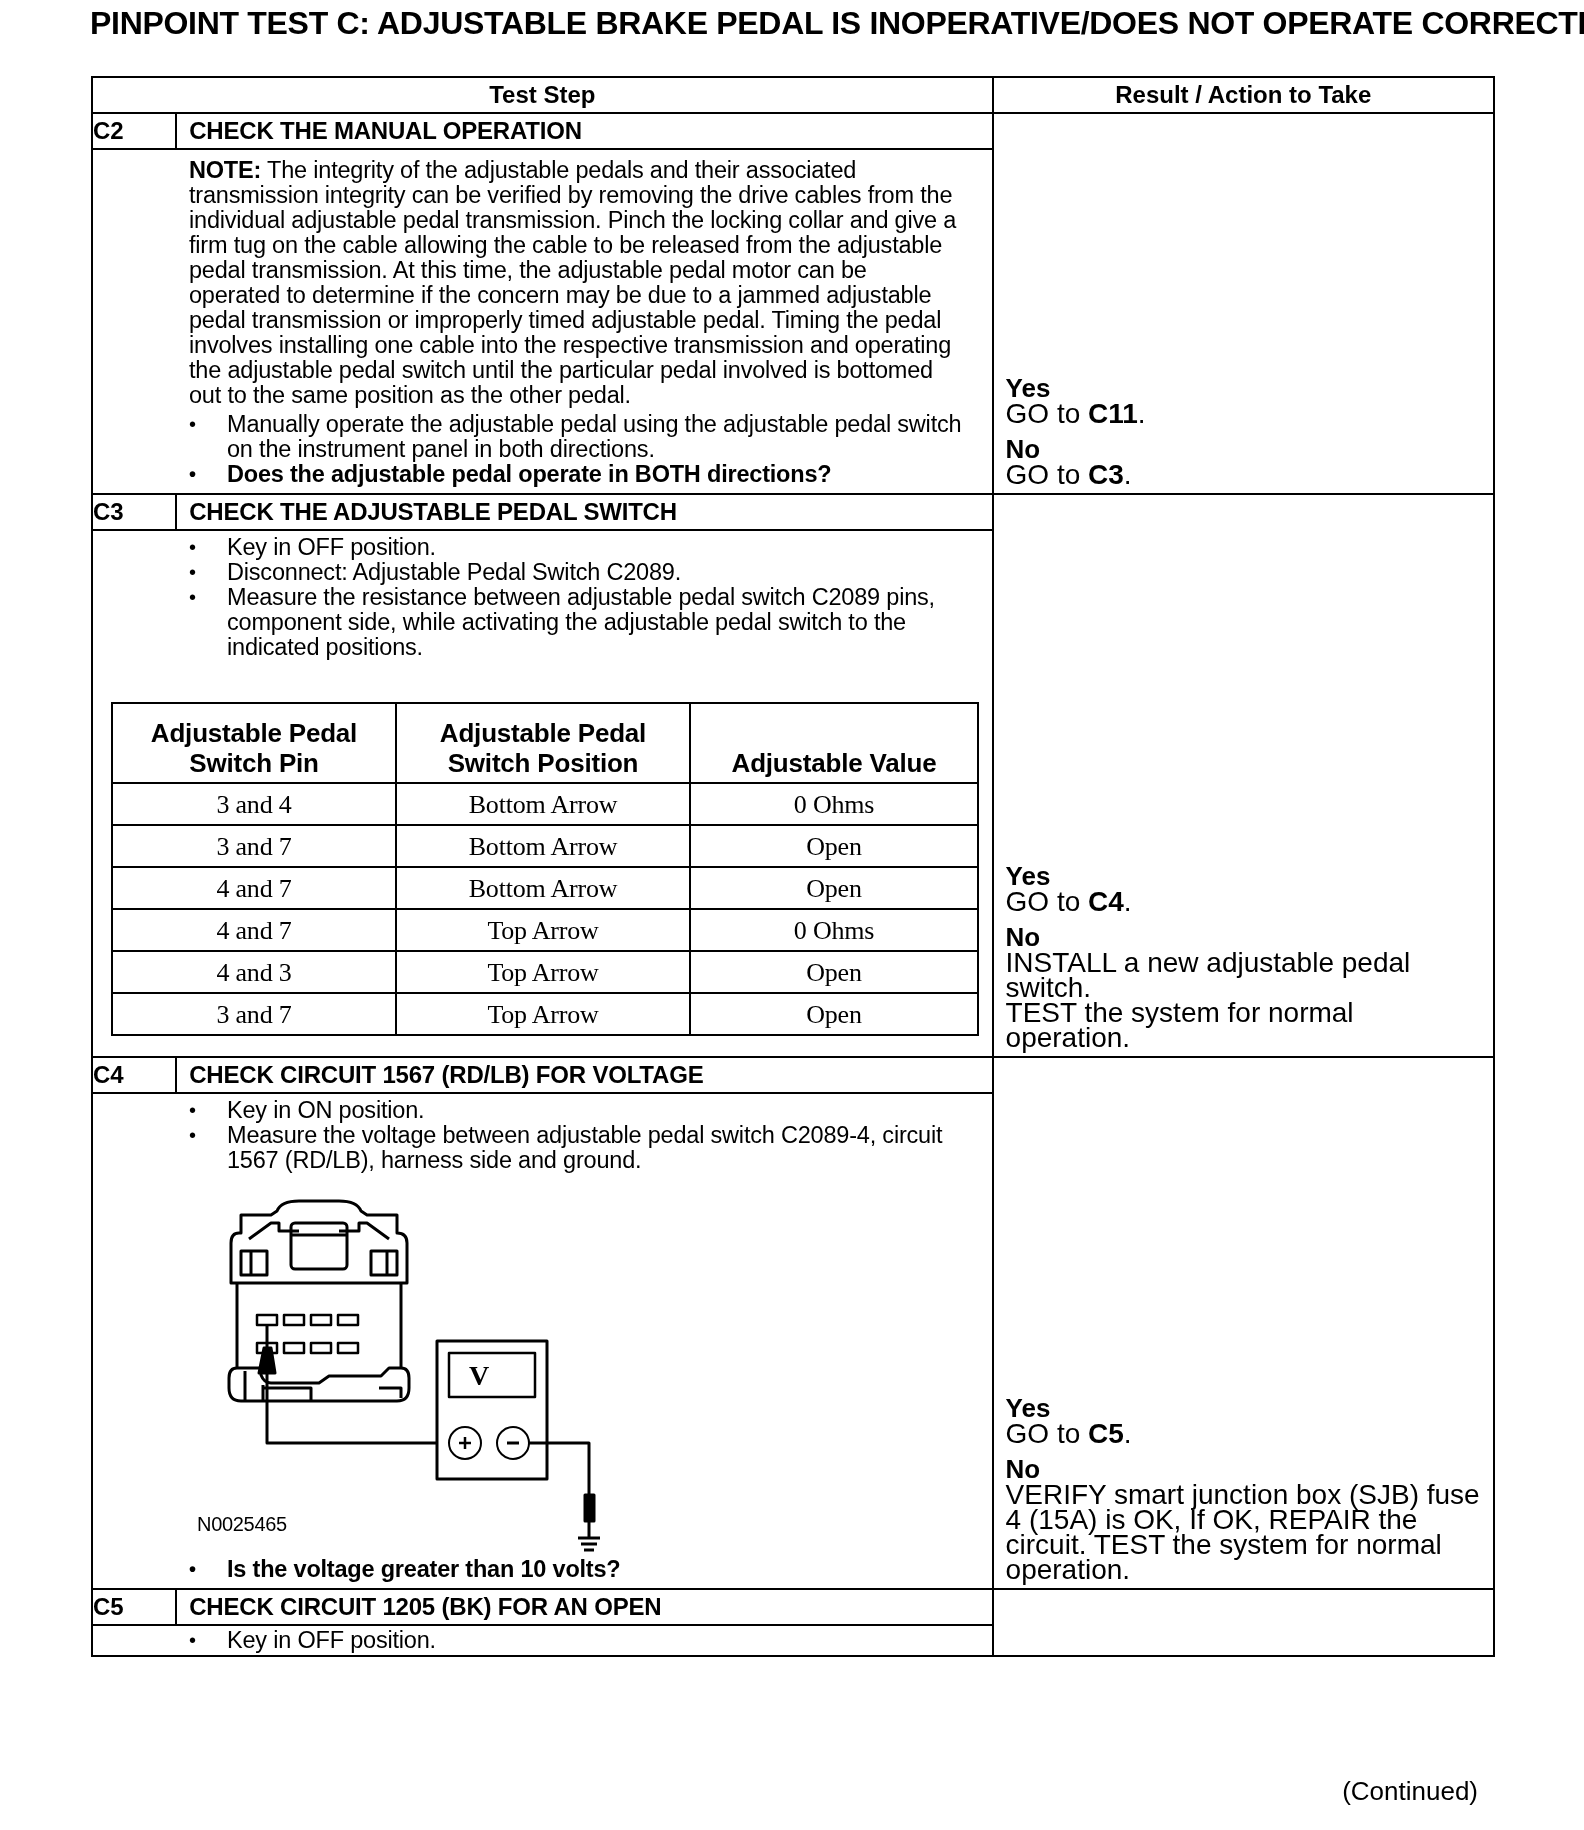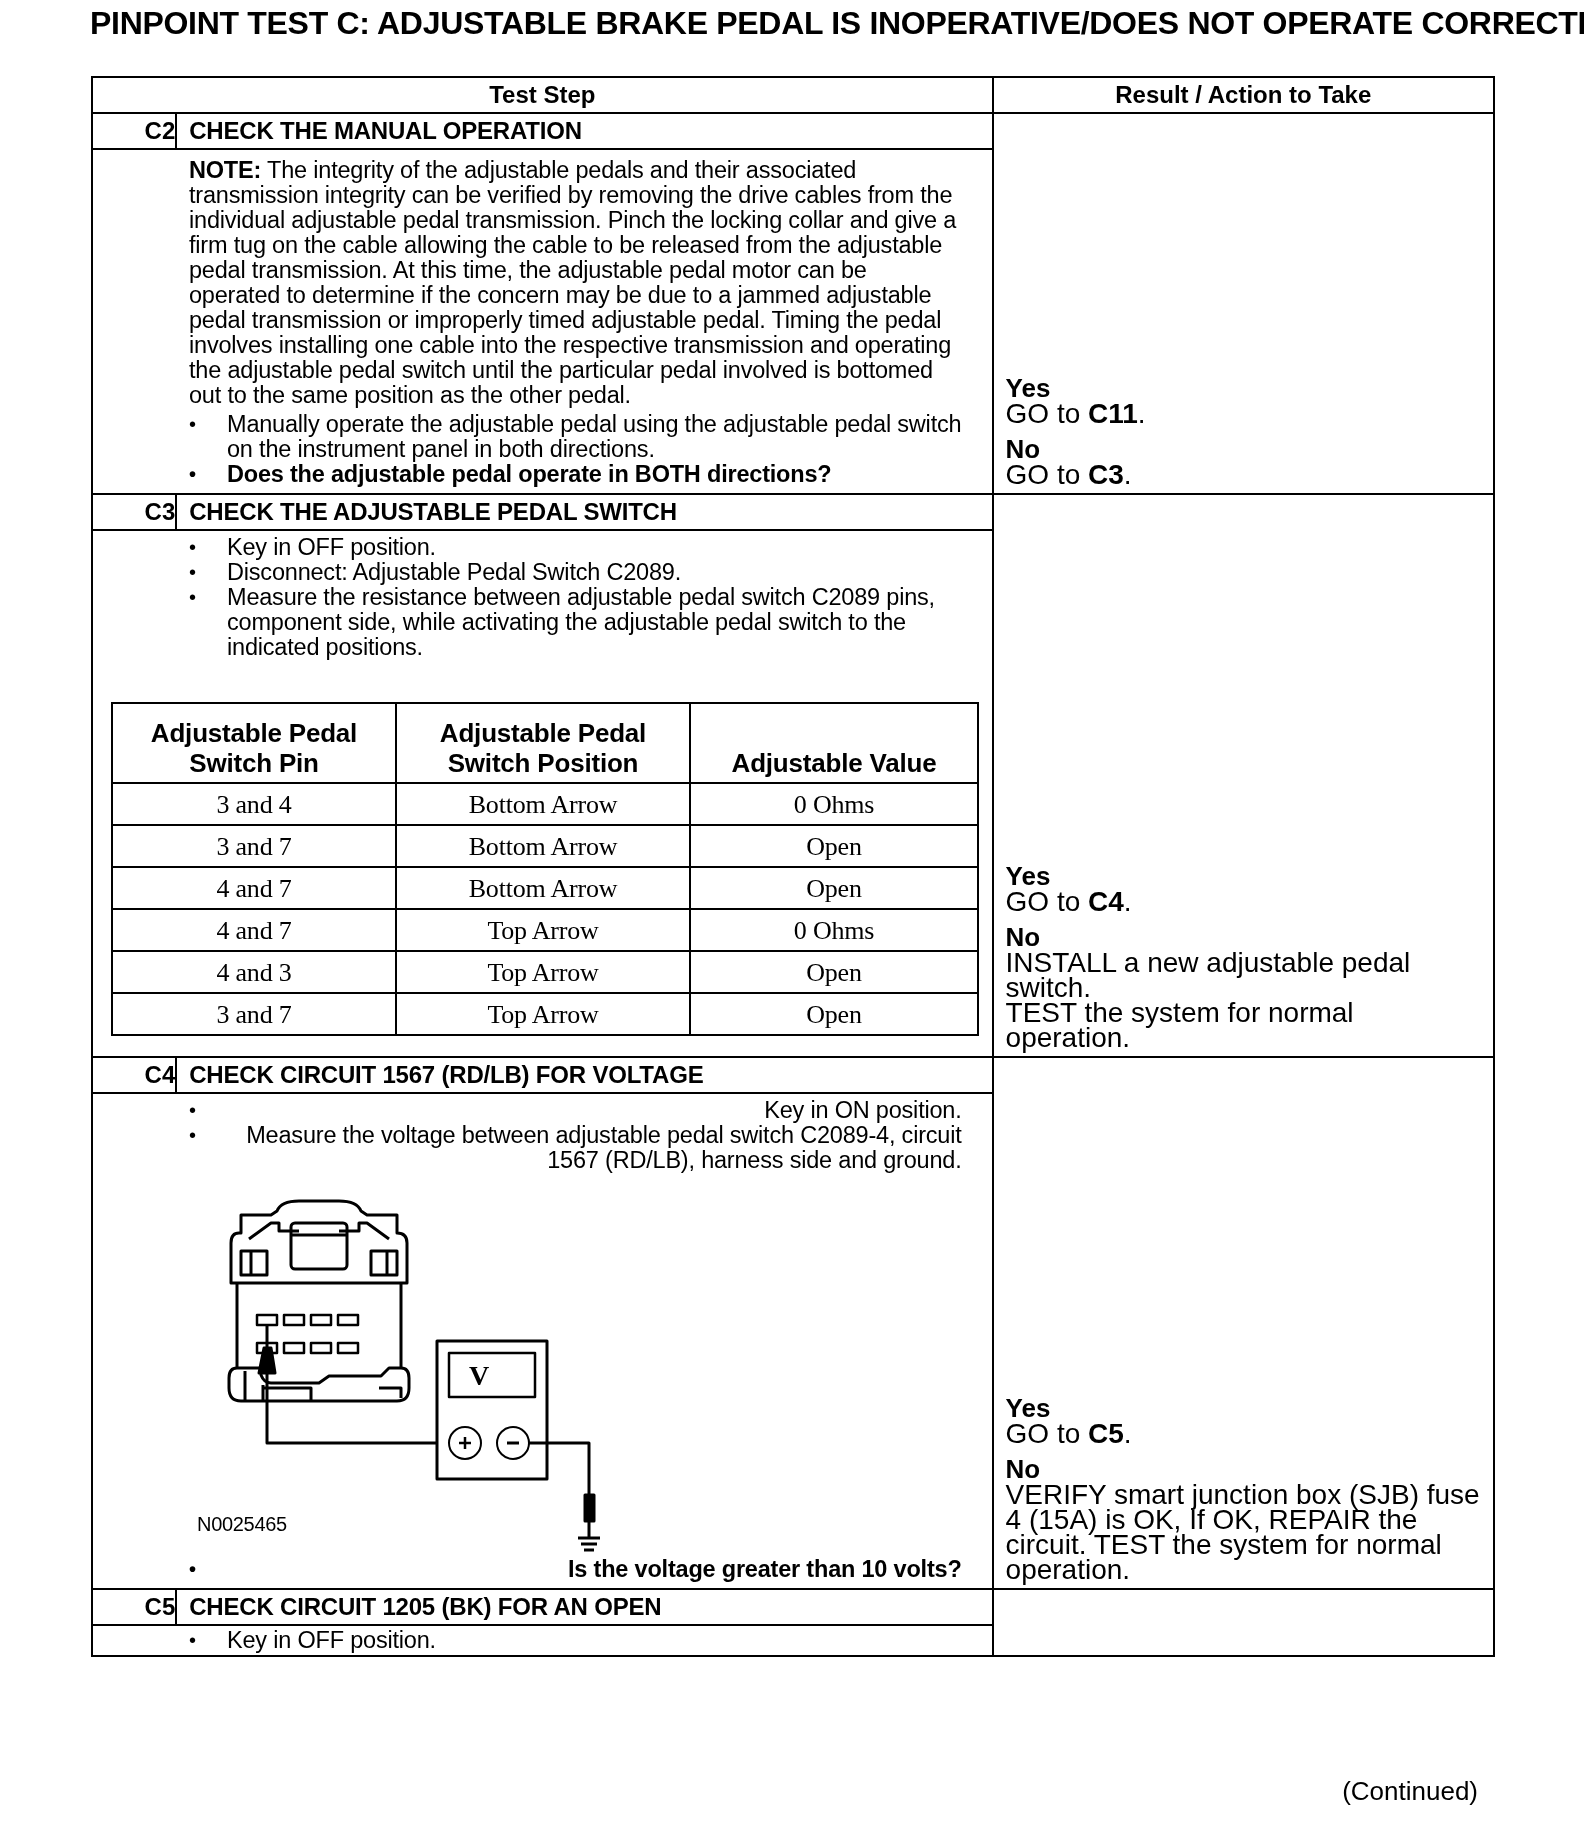--- a/index.html
+++ b/index.html
@@ -5,21 +5,21 @@
   html, body { margin: 0; padding: 0; background: #ffffff; }
   body { width: 1584px; height: 1830px; position: relative; font-family: "Liberation Sans", sans-serif; color: #000; }
   .title { position: absolute; left: 90px; top: 10px; width: 1410px; text-align: center; font-weight: bold; font-size: 32px; line-height: 26px; letter-spacing: -0.3px; }
   .title div { white-space: nowrap; }
   .main-table { position: absolute; left: 91px; top: 76px; width: 1404px; border-collapse: collapse; table-layout: fixed; }
   .main-table td, .main-table th { border: 2.5px solid #000; padding: 0; vertical-align: top; }
   .col-id { width: 84px; }
   .col-step { width: 814px; }
   .col-result { width: 500px; }
   .hdr th { font-weight: bold; font-size: 24px; height: 34px; text-align: center; vertical-align: middle; }
-  .step-id { font-weight: bold; font-size: 24px; text-align: right; vertical-align: middle !important; height: 34px; }
+  .step-id { font-weight: bold; font-size: 24px; text-align: left; vertical-align: middle !important; height: 34px; }
   .step-title { font-weight: bold; font-size: 24px; padding-left: 12px !important; vertical-align: middle !important; letter-spacing: -0.2px; }
   .step-body { padding: 8px 30px 6px 96px !important; font-size: 23.5px; line-height: 25px; letter-spacing: -0.2px; }
   .result-cell { vertical-align: bottom !important; padding: 0 10px 6px 12px !important; font-size: 23.5px; line-height: 25px; }
   .note-label { font-weight: bold; }
   ul.bullets { list-style: none; margin: 4px 0 0 0; padding: 0; }
   ul.bullets li { position: relative; padding-left: 38px; }
   ul.bullets li::before { content: "•"; position: absolute; left: 0; top: 0; font-size: 20px; }
   .bold { font-weight: bold; }
   .res-label { font-weight: bold; font-size: 26px; line-height: 26px; margin-top: 10px; }
   .res-text { font-size: 28px; line-height: 25px; }
@@ -140,21 +140,21 @@
     <td class="step-id">C4</td>
     <td class="step-title">CHECK CIRCUIT 1567 (RD/LB) FOR VOLTAGE</td>
     <td class="result-cell" rowspan="2">
       <div class="res-label">Yes</div>
       <div class="res-text"><span>GO to </span><b>C5</b><span>.</span></div>
       <div class="res-label">No</div>
       <div class="res-text">VERIFY smart junction box (SJB) fuse 4 (15A) is OK, If OK, REPAIR the circuit. TEST the system for normal operation.</div>
     </td>
   </tr>
   <tr>
-    <td colspan="2" class="step-body" style="padding-top:4px !important;text-align:right;">
+    <td colspan="2" class="step-body" style="padding-top:4px !important;">
       <ul class="bullets" style="margin-top:0">
         <li>Key in ON position.</li>
         <li>Measure the voltage between adjustable pedal switch C2089-4, circuit 1567 (RD/LB), harness side and ground.</li>
       </ul>
       <div class="diagram">
         <svg width="700" height="360" viewBox="0 0 700 360">
           <g fill="none" stroke="#000" stroke-width="3" stroke-linejoin="round">
 
             <g>
               <path d="M 52 90 L 52 50 Q 52 40 60 40 L 62 40 L 62 22 L 92 22 L 98 18 Q 102 8 120 8 L 160 8 Q 178 8 182 18 L 188 22 L 218 22 L 218 40 Q 228 40 228 50 L 228 90 Z"></path>

